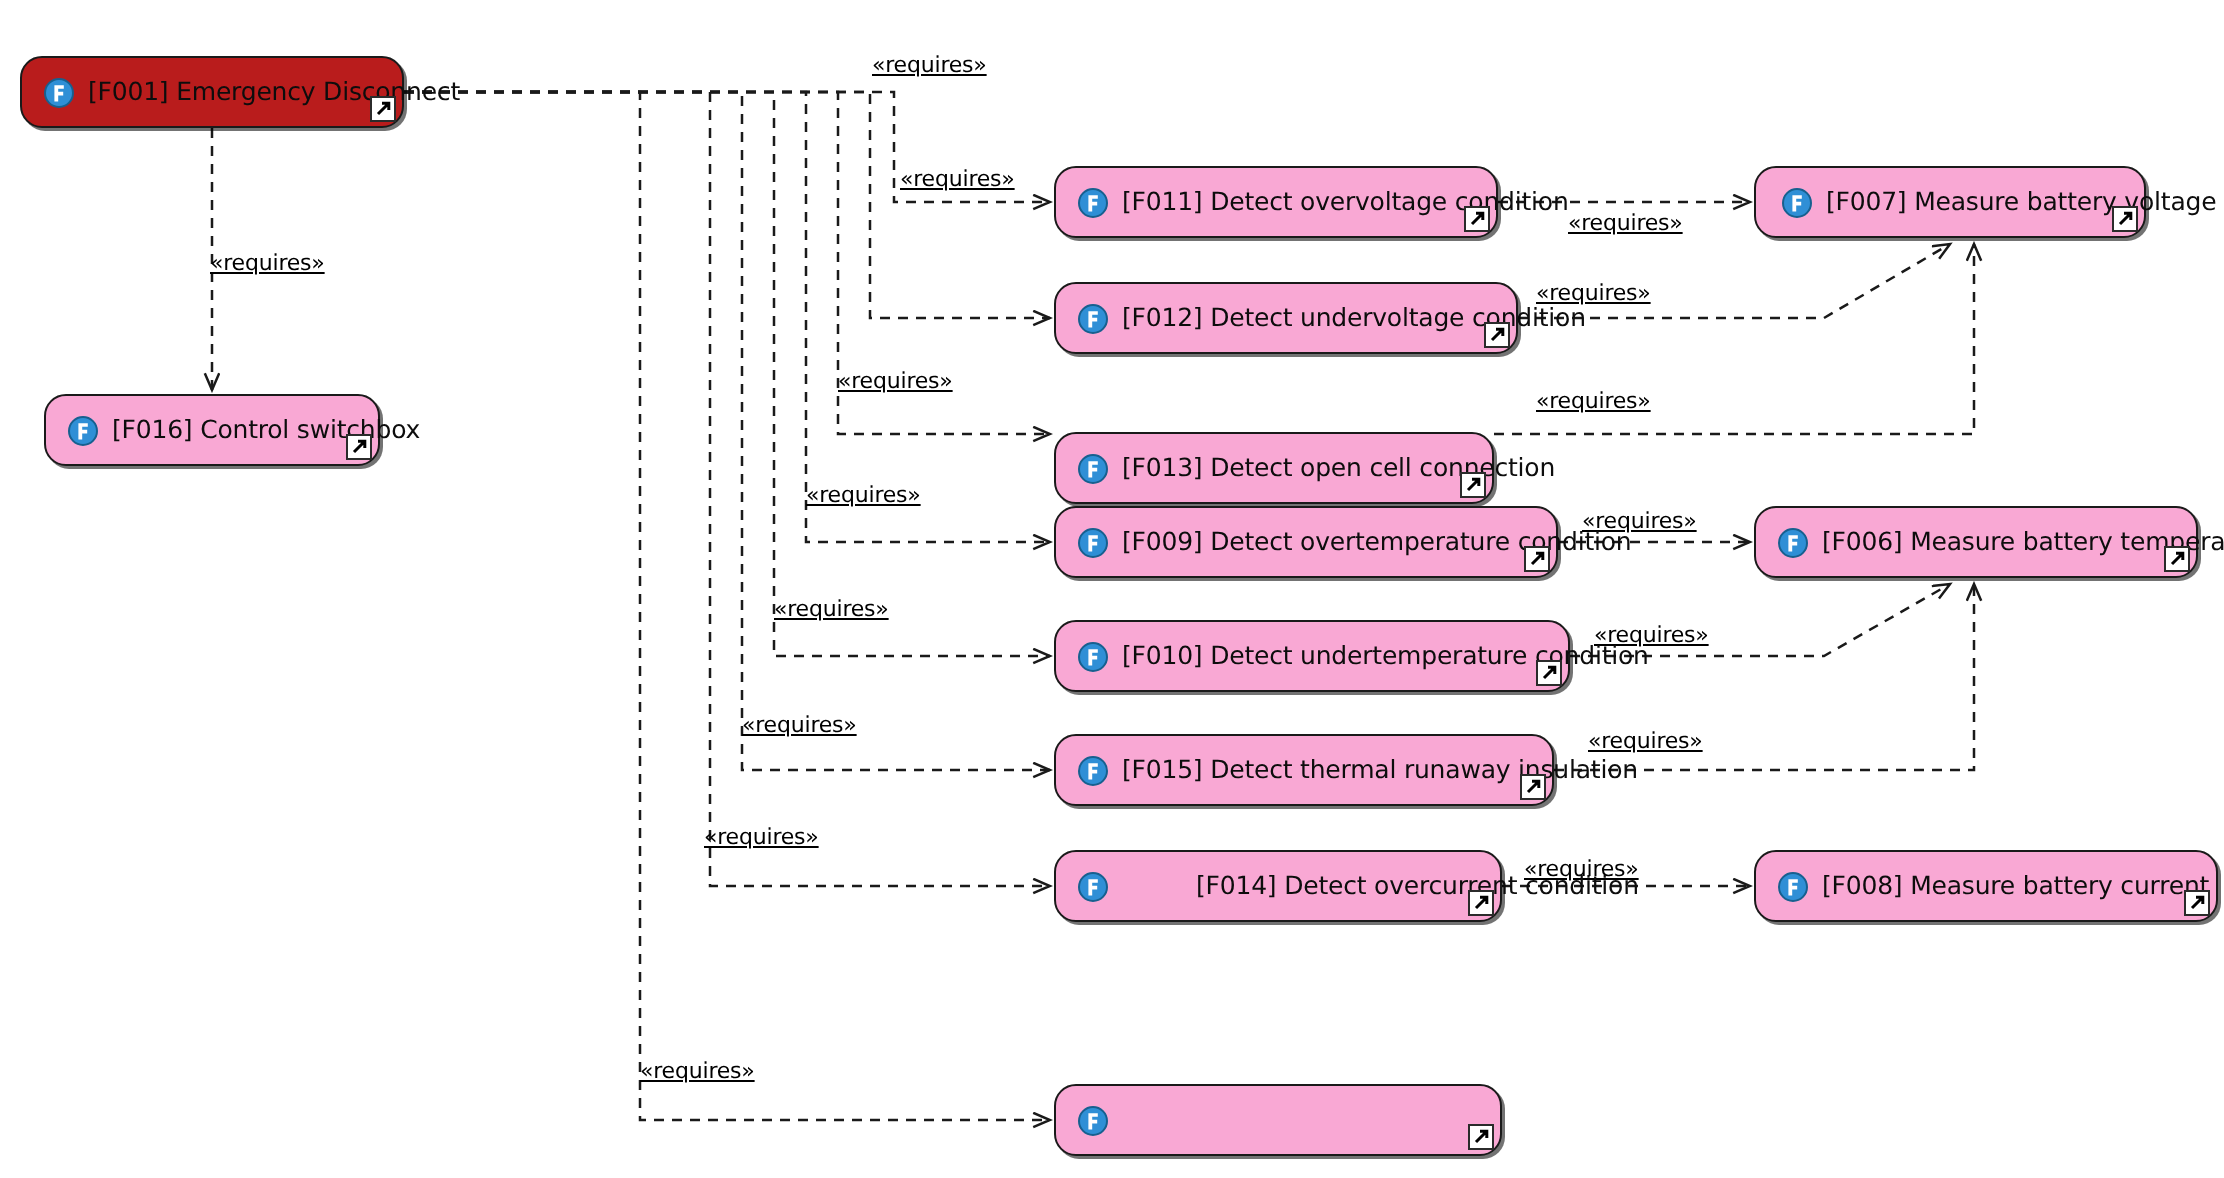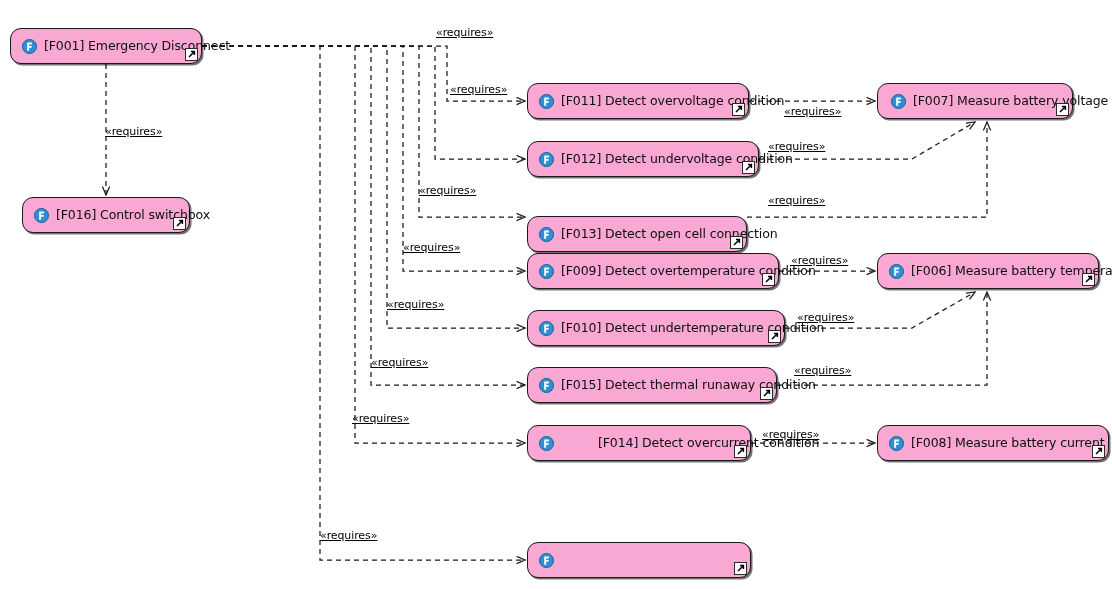--- a/index.html
+++ b/index.html
@@ -30,21 +30,21 @@
     box-sizing: border-box;
     border: 1.3px solid #1a1a1a;
     border-radius: 11px;
     background: #f9a8d4;
     display: flex;
     align-items: center;
     padding-left: 11px;
     box-shadow: 1.5px 1.5px 0 0 rgba(0,0,0,0.55);
   }
   .node.green {
-    background: #f9a8d4;
+    background: #b91c1c;
   }
   .node .ficon {
     flex: 0 0 auto;
     width: 15px;
     height: 15px;
     margin-right: 7px;
     position: relative;
   }
   .node .ficon svg { display:block; }
   .node .nlabel {
@@ -233,21 +233,21 @@
       </span>
   </div>
 
   <div class="node" style="left:527px;top:367px;width:250px;height:36px;">
     <span class="ficon">
         <svg width="15" height="15" viewBox="0 0 15 15">
           <circle cx="7.5" cy="7.5" r="7" fill="#2f8fd6" stroke="#17608f" stroke-width="1"></circle>
           <path d="M5.2 3.6h4.7v1.8H7.1v1.5h2.5v1.8H7.1v3.1H5.2z" fill="#ffffff"></path>
         </svg>
       </span>
-    <span class="nlabel">[F015] Detect thermal runaway condition</span>
+    <span class="nlabel">[F015] Detect thermal runaway insulation</span>
     <span class="hlbadge">
         <svg width="11" height="11" viewBox="0 0 11 11">
           <path d="M3 8 L8 3 M5 2.6h3.4V6" fill="none" stroke="#000" stroke-width="1.5"></path>
         </svg>
       </span>
   </div>
 
   <div class="node" style="left:527px;top:425px;width:224px;height:36px;gap:37px;">
     <span class="ficon">
         <svg width="15" height="15" viewBox="0 0 15 15">

